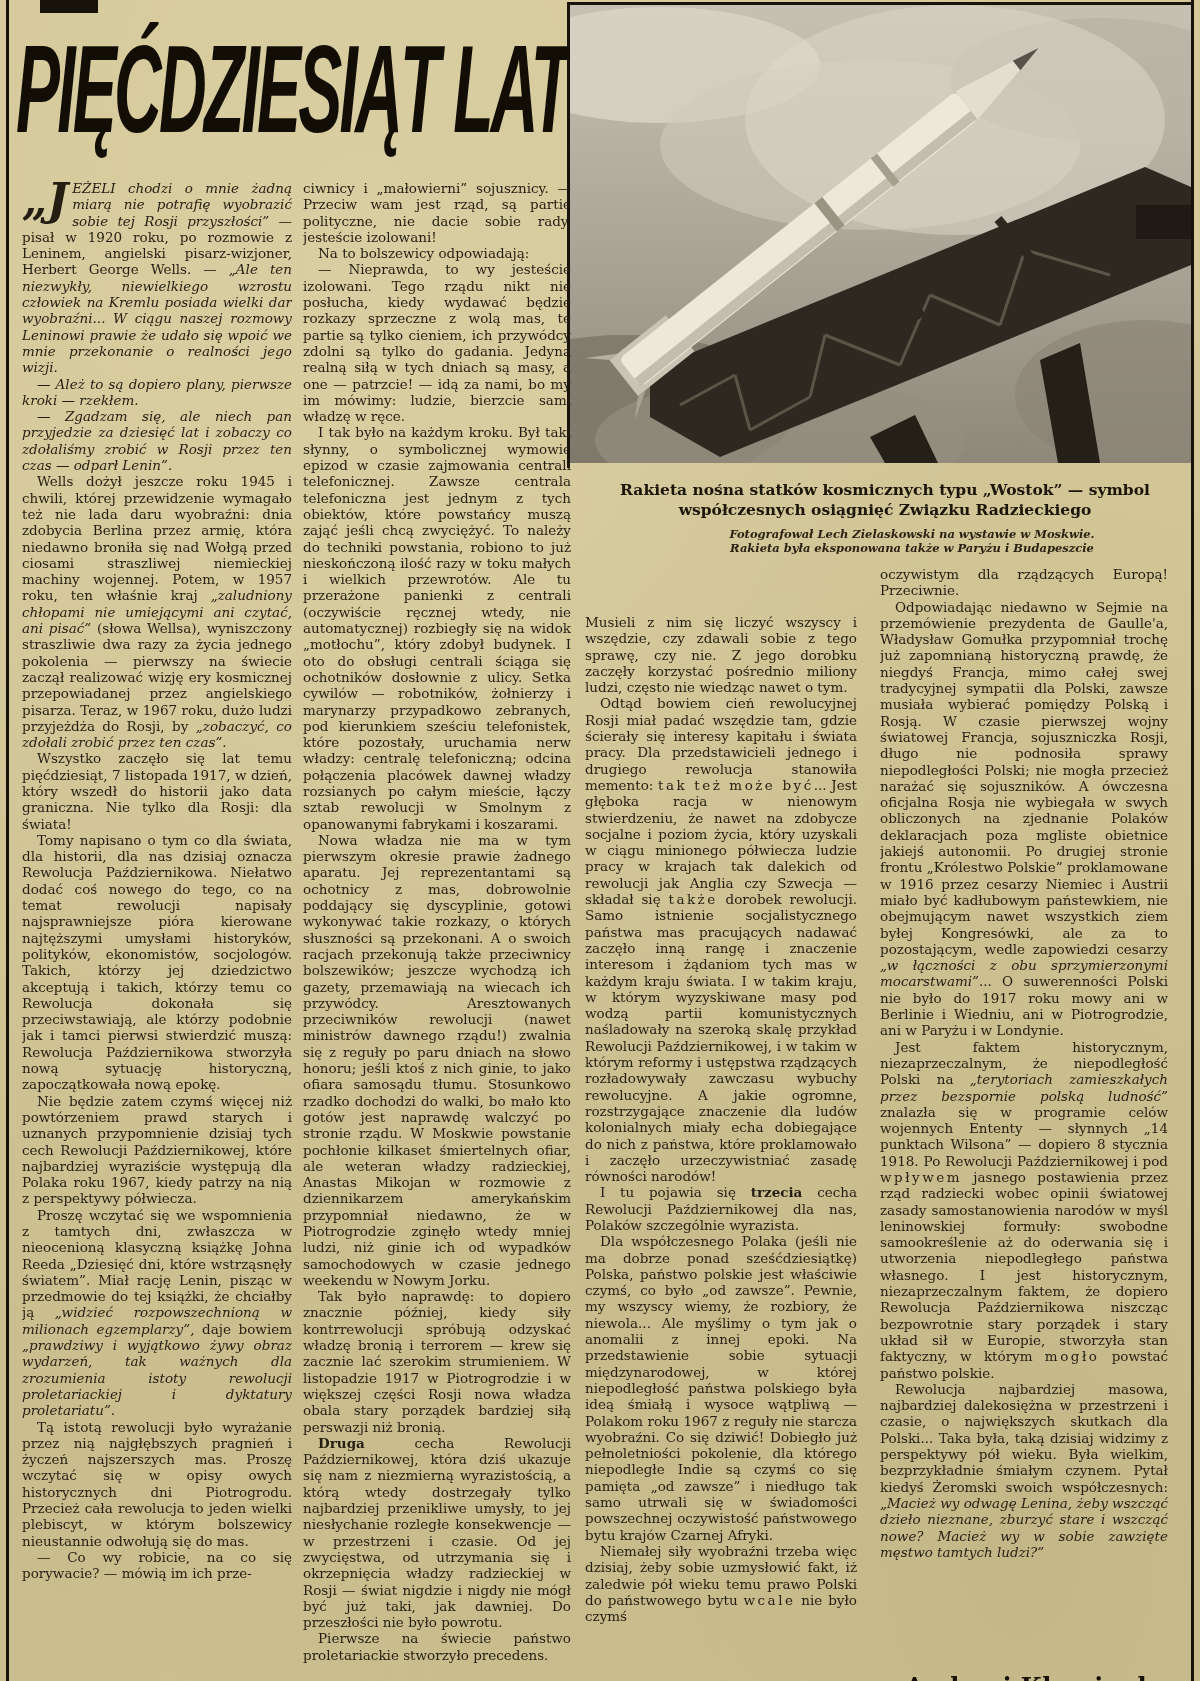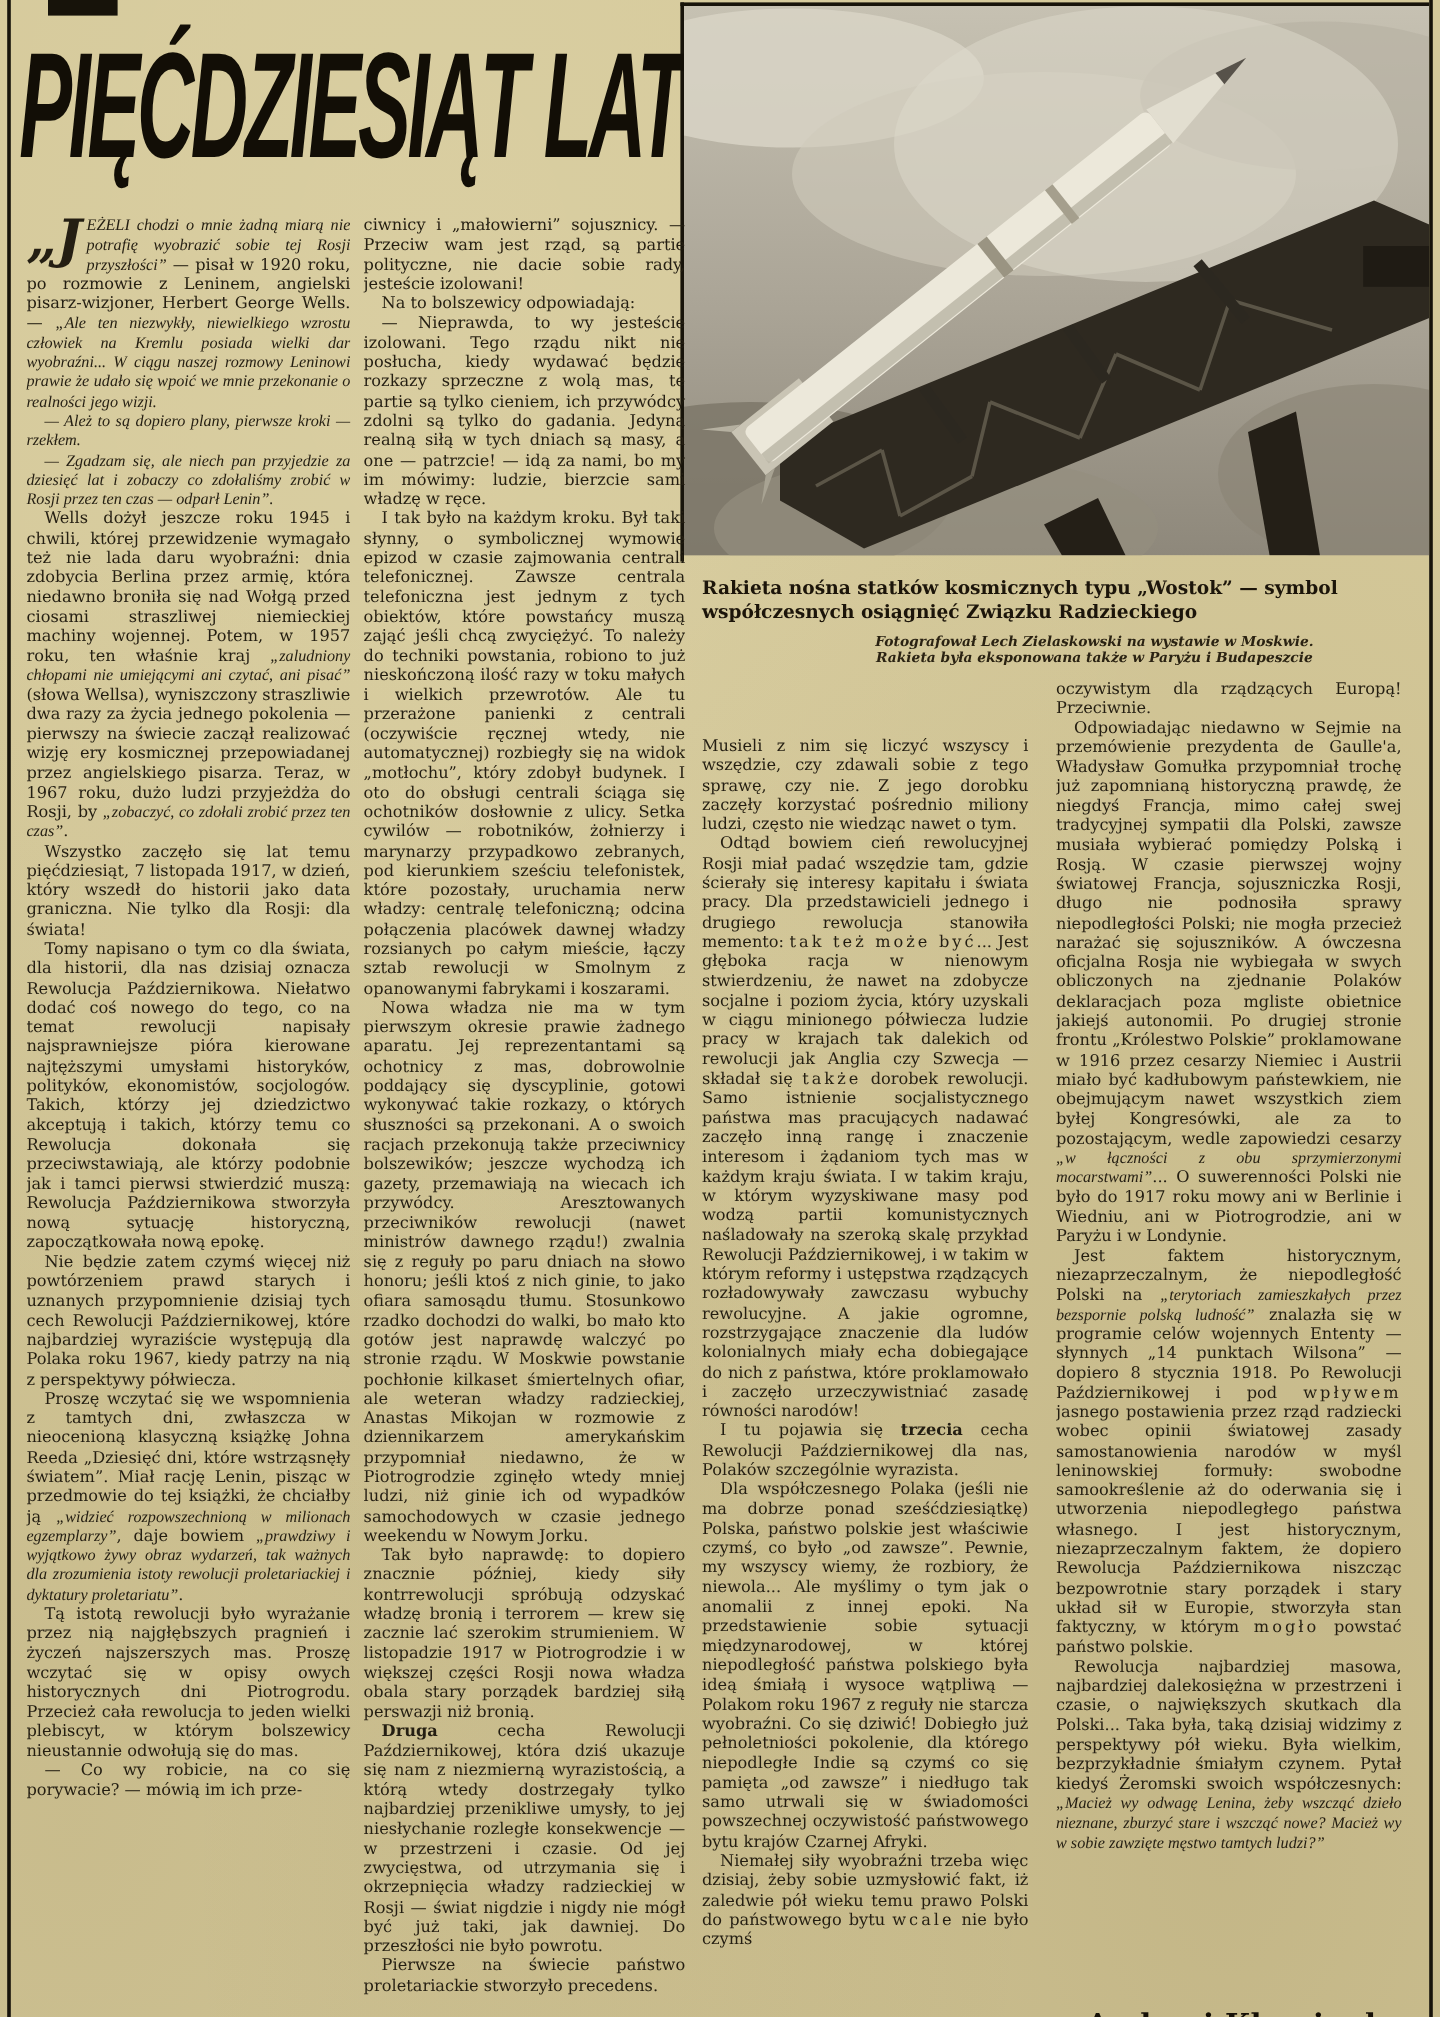--- a/index.html
+++ b/index.html
@@ -30,37 +30,37 @@
     font-size: 118px; letter-spacing: -5px;
     transform: scale(0.56, 1.06); transform-origin: top left;
     color: #120e06;
   }
 
   #photo { position: absolute; left: 570px; top: 5px; width: 621px; height: 458px; overflow: hidden; }
   #photo svg { display: block; }
 
   #photo-caption {
     position: absolute; left: 585px; top: 480px; width: 600px;
-    font-weight: 700; font-size: 15.5px; line-height: 20px;
+    text-align: center; font-weight: 700; font-size: 15.5px; line-height: 20px;
     color: #1c150a;
   }
   #photo-credit {
     position: absolute; left: 612px; top: 527px; width: 600px;
     text-align: center; font-style: italic; font-weight: 700;
     font-size: 11.5px; line-height: 14px; color: #2a2212;
   }
 
   .col { position: absolute; text-align: justify; font-size: 13.5px; line-height: 16.3px; overflow: hidden; }
   #col-0 { left: 22px;  top: 180px; width: 270px; height: 1496px; }
   #col-1 { left: 303px; top: 180px; width: 268px; height: 1496px; }
   #col-2 { left: 585px; top: 566px; width: 272px; height: 1104px; margin-top: 48px; }
   #col-3 { left: 880px; top: 566px; width: 288px; height: 1086px; }
   .col p { margin: 0; text-indent: 15px; }
   .col p.noindent, .col p.has-drop { text-indent: 0; }
-  .r-i { font-style: italic; font-family: Liberation Serif, serif; }
+  .r-i { font-style: italic; }
   .r-b { font-weight: 700; }
   .r-s { letter-spacing: 2.5px; }
   .dropcap {
     float: left; font-size: 44px; line-height: 36px;
     font-weight: 700; font-style: italic;
     margin: 2px 4px 0 0;
   }
 
   #byline {
     position: absolute; left: 880px; top: 1652px; width: 300px;

